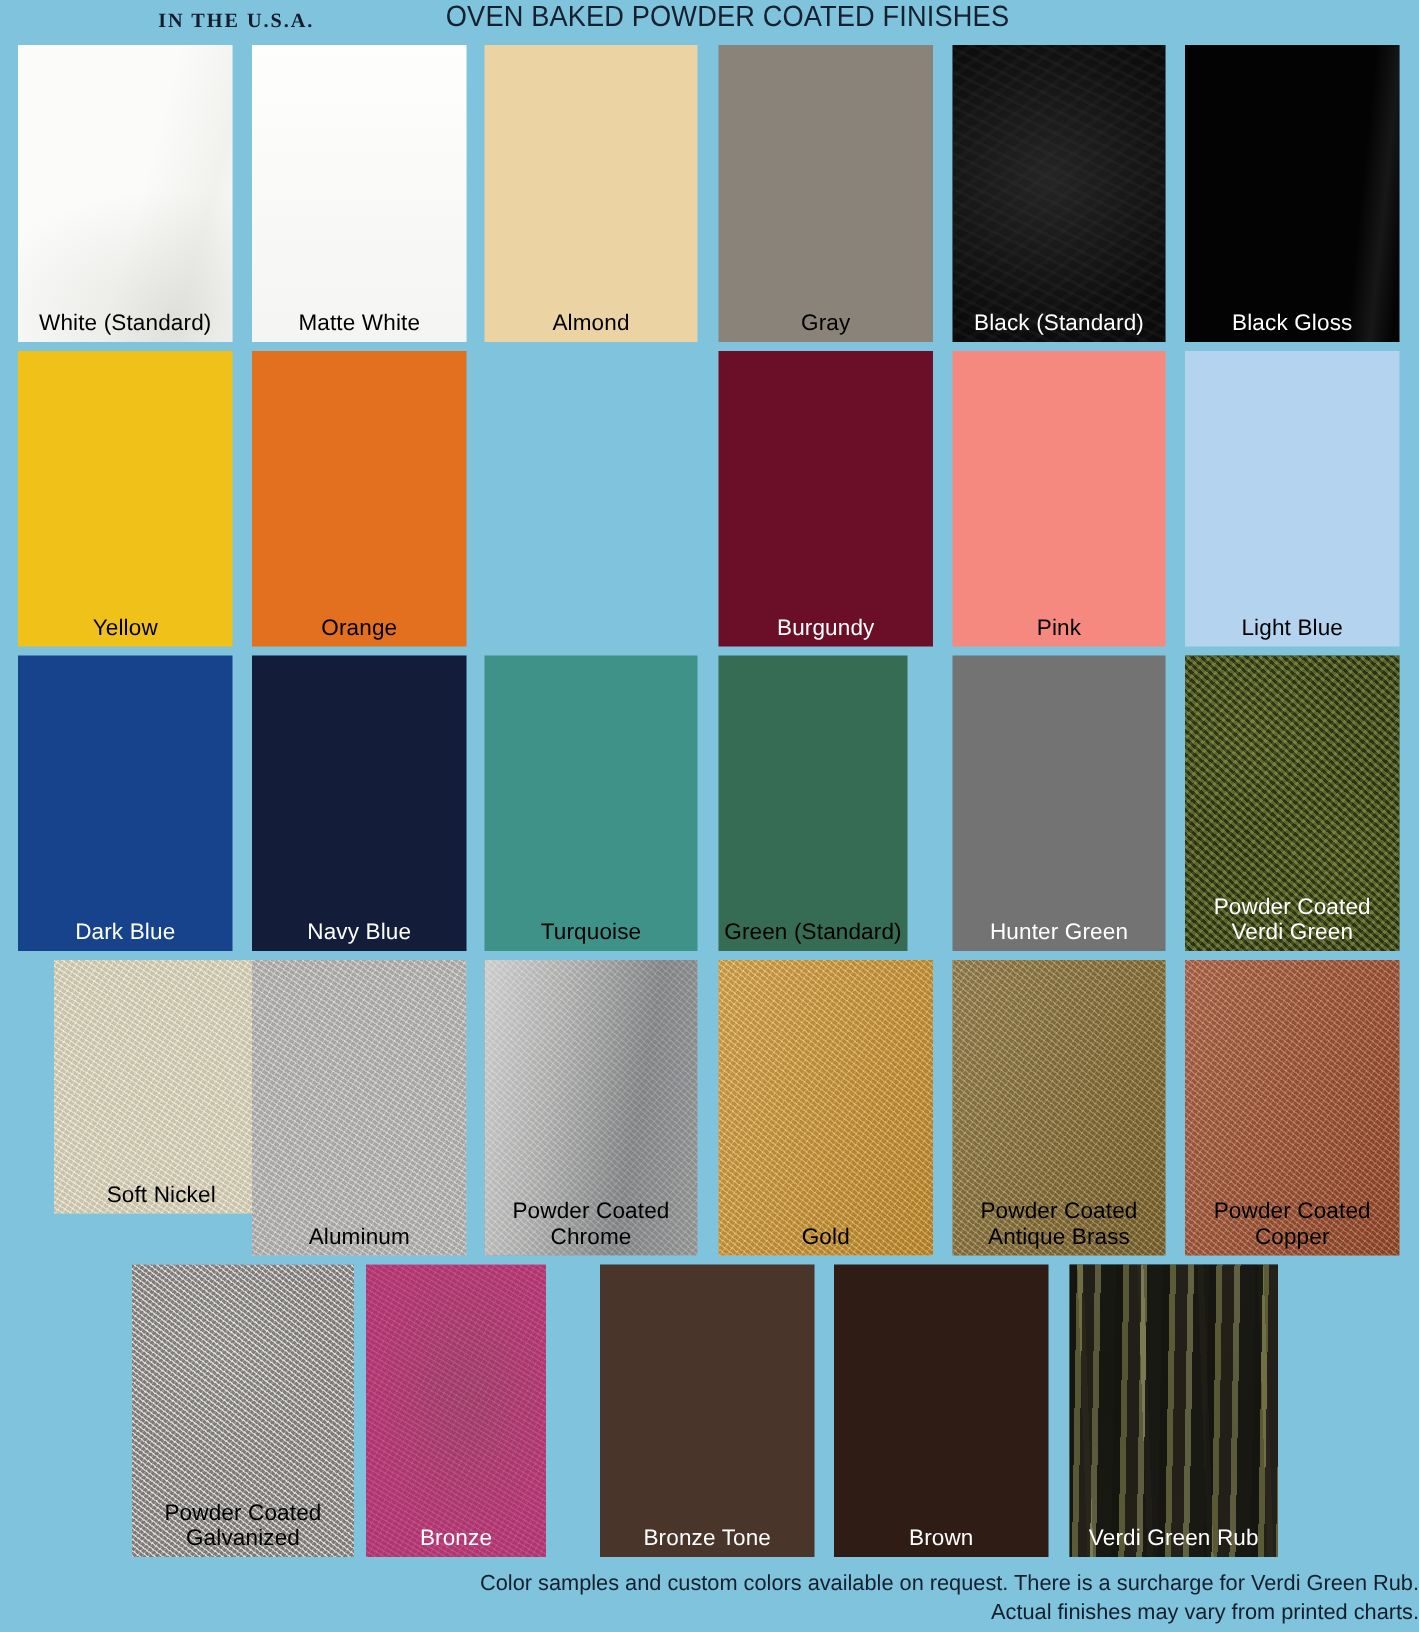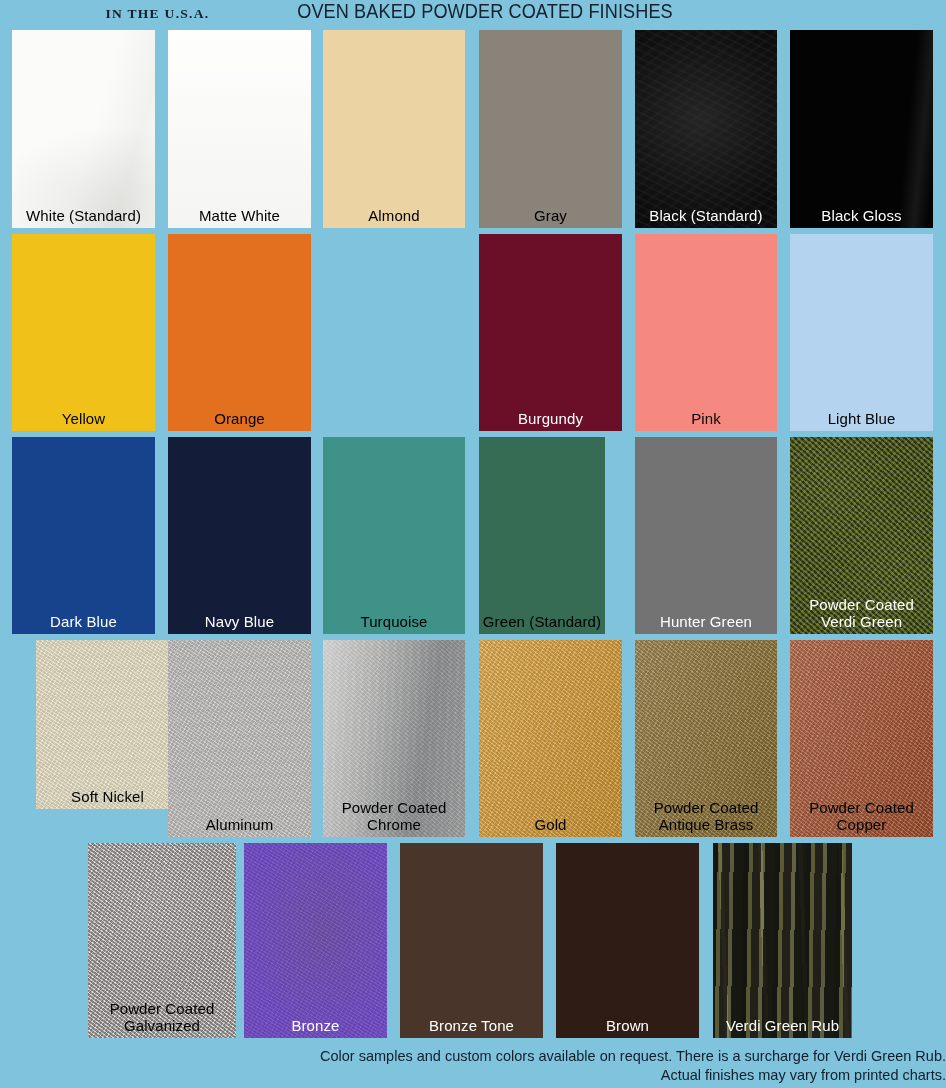--- a/index.html
+++ b/index.html
@@ -247,21 +247,21 @@
           <div class="swatch-label label-dark">Powder Coated
 Copper</div>
         </div>
       </div>
       <div class="swatch-row" style="height: 195px; top: 817px; position: absolute; left: 0px;">
         <div class="swatch" style="left: 88px; top: 0px; width: 148px; height: 195px; background: rgb(169, 165, 160);">
           <div class="tex" style="background: repeating-linear-gradient(37deg, rgba(255, 255, 255, 0.55) 0px, rgba(255, 255, 255, 0.55) 1px, rgba(90, 88, 86, 0.45) 1px, rgba(90, 88, 86, 0.45) 3px), repeating-linear-gradient(-52deg, rgba(245, 245, 245, 0.42) 0px, rgba(245, 245, 245, 0.42) 1px, rgba(105, 102, 100, 0.4) 1px, rgba(105, 102, 100, 0.4) 3px), radial-gradient(circle at 40% 30%, rgba(255, 255, 255, 0.3), rgba(0, 0, 0, 0) 48%); opacity: 0.88;"></div>
           <div class="swatch-label label-dark">Powder Coated
 Galvanized</div>
         </div>
-        <div class="swatch" style="left: 244px; top: 0px; width: 143px; height: 195px; background: #8b5cf6;">
+        <div class="swatch" style="left: 244px; top: 0px; width: 120px; height: 195px; background: #ec4899;">
           <div class="tex" style="background: repeating-linear-gradient(31deg, rgba(120, 108, 100, 0.22) 0px, rgba(120, 108, 100, 0.22) 1px, rgba(0, 0, 0, 0.16) 1px, rgba(0, 0, 0, 0.16) 3px), repeating-linear-gradient(-61deg, rgba(110, 100, 92, 0.16) 0px, rgba(110, 100, 92, 0.16) 1px, rgba(0, 0, 0, 0.12) 1px, rgba(0, 0, 0, 0.12) 4px), radial-gradient(at 55% 45%, rgba(130, 118, 108, 0.22), rgba(0, 0, 0, 0) 65%);"></div>
           <div class="swatch-label label-light">Bronze</div>
         </div>
         <div class="swatch" style="left: 400px; top: 0px; width: 143px; height: 195px; background: rgb(73, 53, 42);">
           <div class="swatch-label label-light">Bronze Tone</div>
         </div>
         <div class="swatch" style="left: 556px; top: 0px; width: 143px; height: 195px; background: rgb(46, 28, 21);">
           <div class="swatch-label label-light">Brown</div>
         </div>
         <div class="swatch" style="left: 713px; top: 0px; width: 139px; height: 195px; background: rgb(43, 42, 32);">

